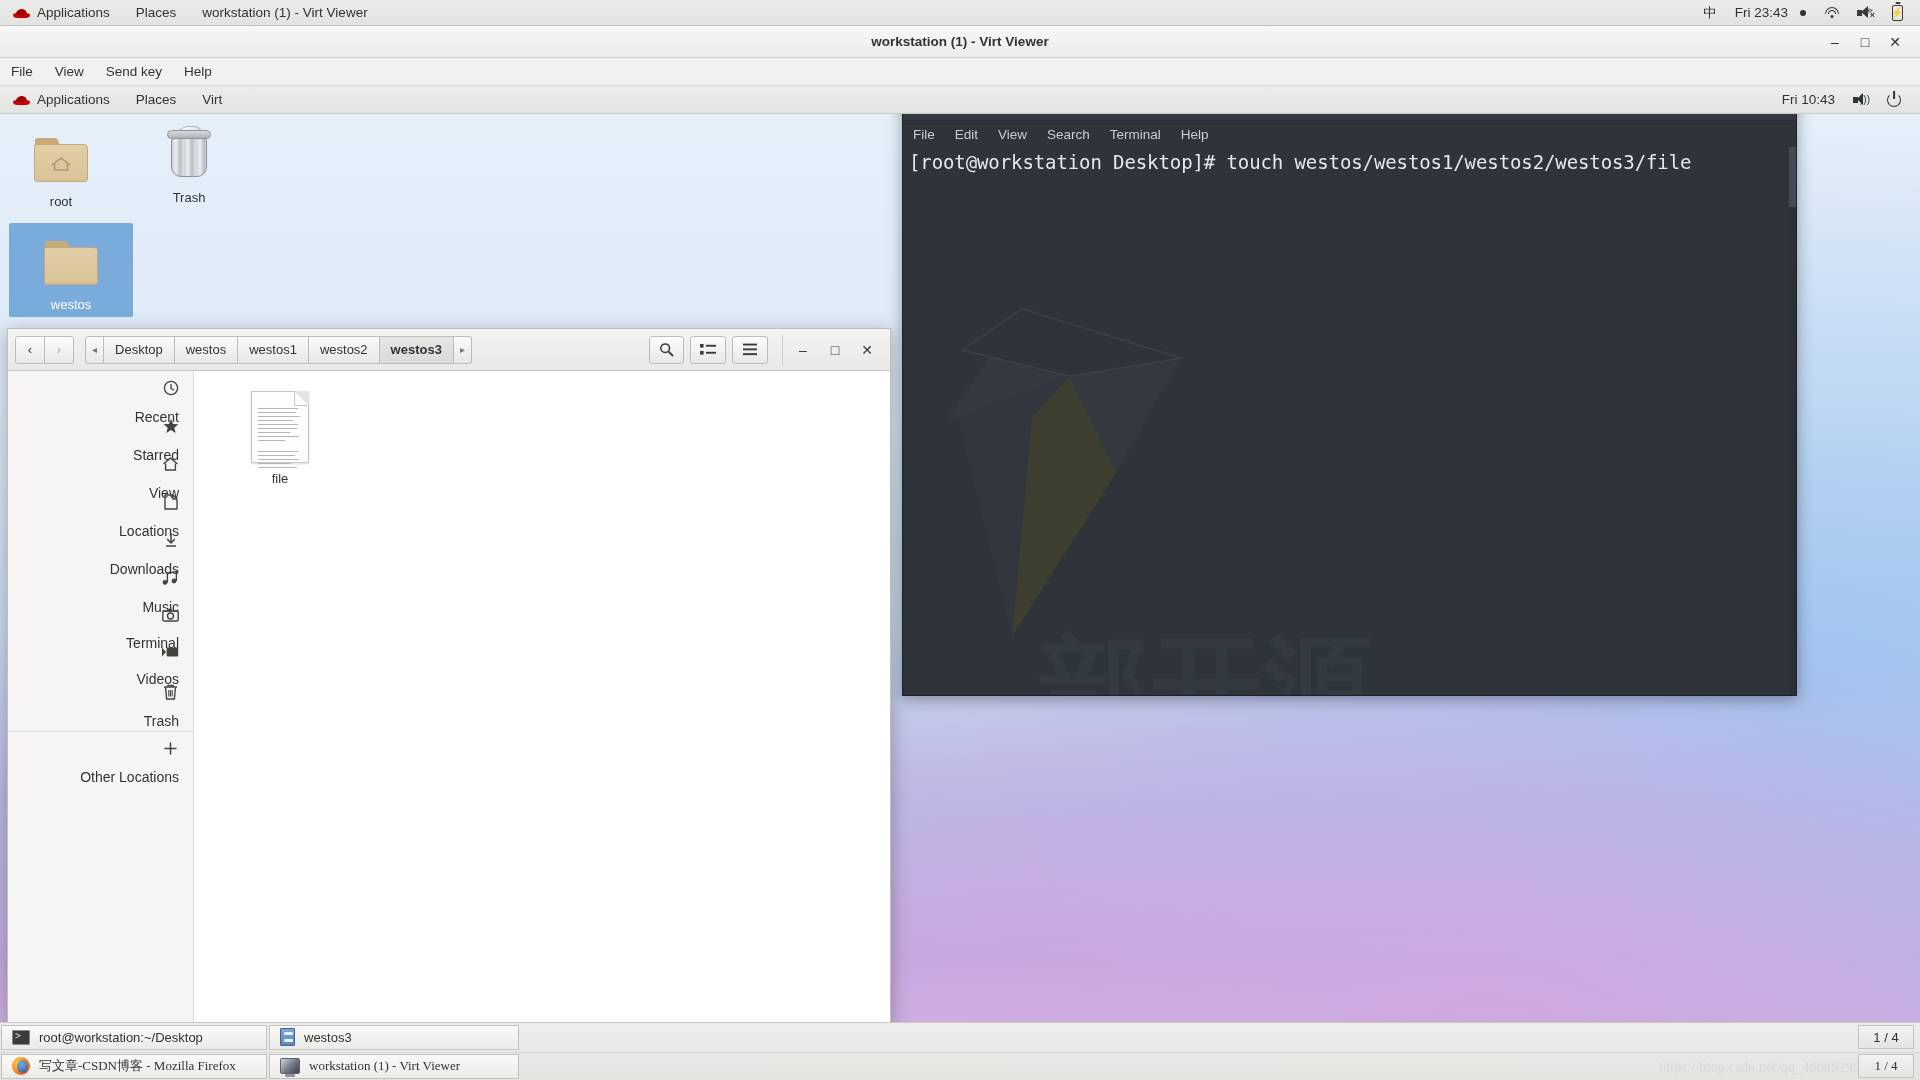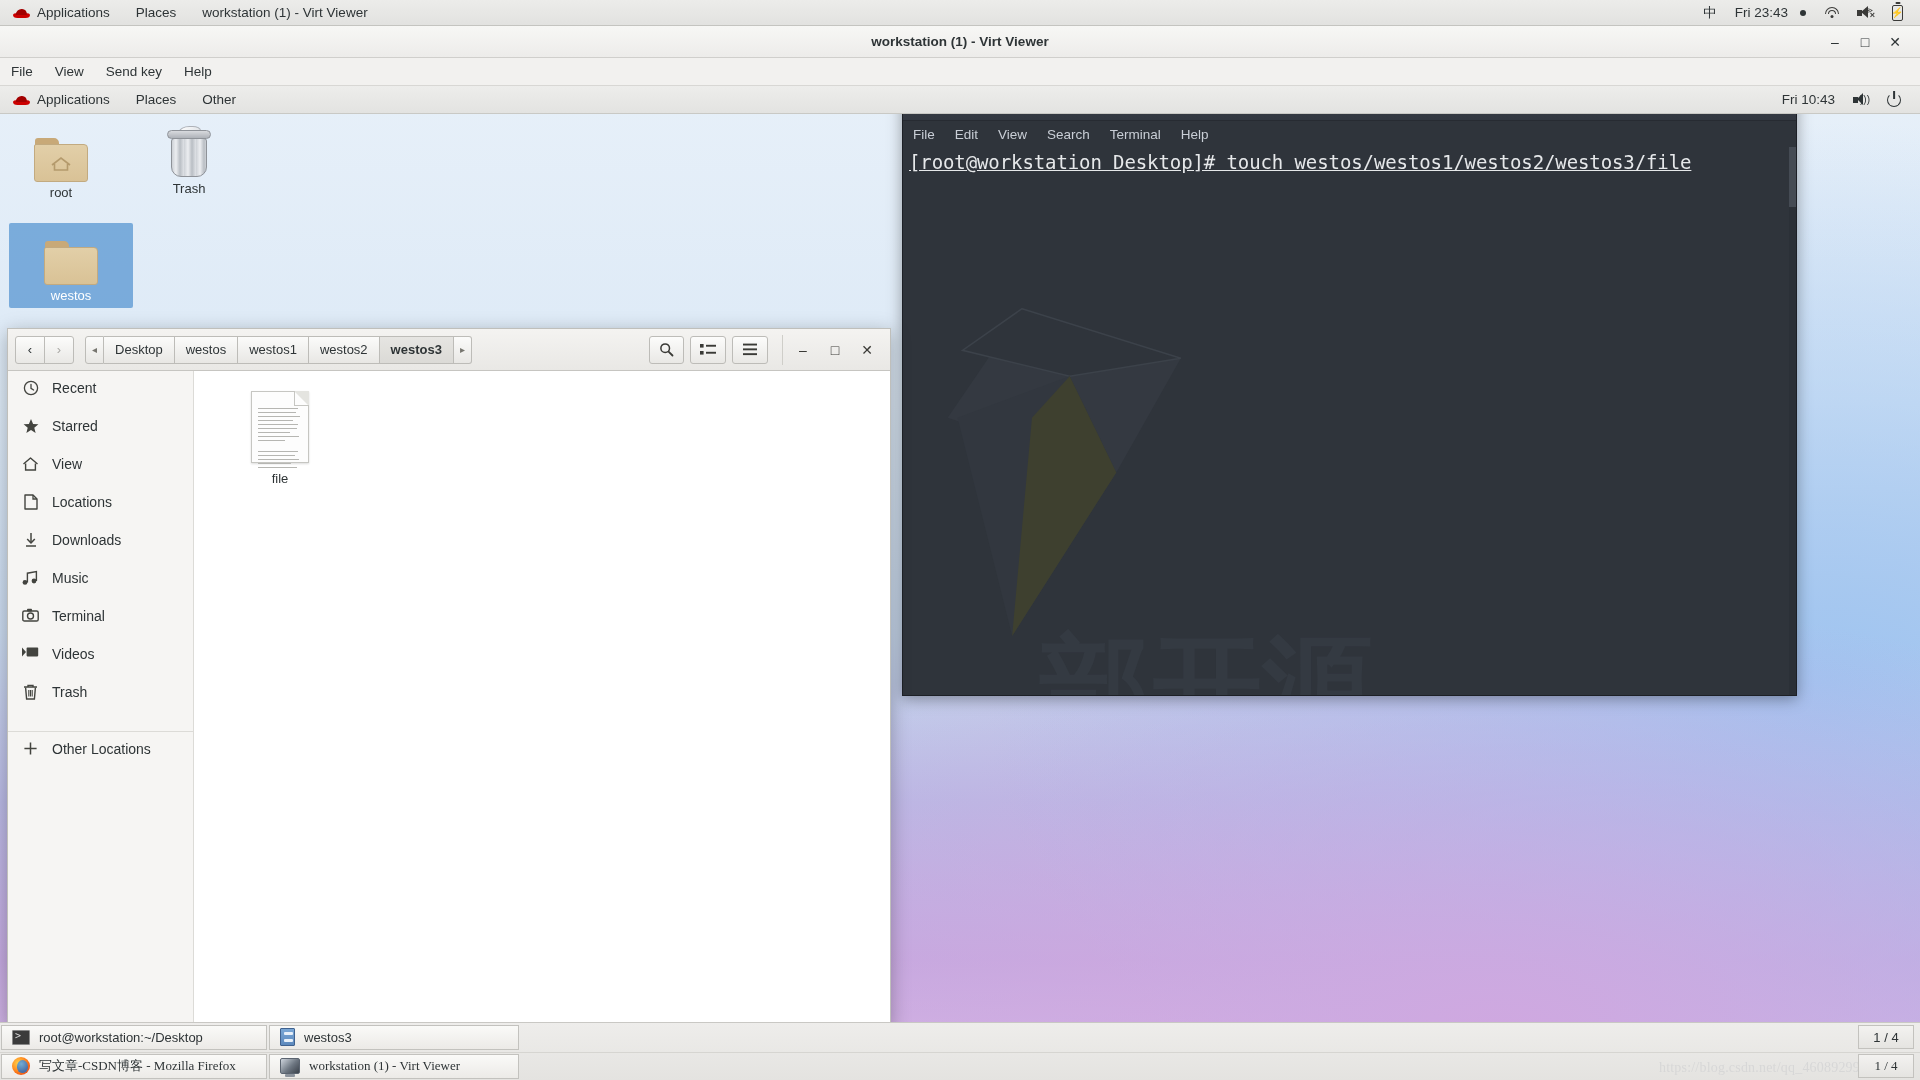--- a/index.html
+++ b/index.html
@@ -149,21 +149,21 @@
          position:relative; display:inline-block; border-top-color:transparent;}
   .pwr::after { content:''; position:absolute; left:50%; top:-3px; transform:translateX(-50%);
          width:1.8px;height:8px;background:#2e3436;}
 
   
   .desk-icon {
     position: absolute; width: 98px; text-align: center; cursor: default;
     font-size: 13px; color: #2e3436;
   }
   .desk-icon .ico { height: 56px; display:flex; align-items:flex-end; justify-content:center; }
-  .desk-icon .lbl { margin-top: 2px; display:inline-block; padding: 1px 4px; }
+  .desk-icon .lbl { margin-top: 11px; display:inline-block; padding: 1px 4px; }
   .desk-icon.selected { background: rgba(103,160,214,0.85); border-radius: 2px; padding: 6px 0 4px; }
   .desk-icon.selected .lbl { color: #ffffff; }
 
   .folder { width: 54px; height: 44px; position: relative; }
   .folder .tab {
     position:absolute; left:1px; top:0; width:24px; height:8px;
     background:#c8a978; border-radius:3px 5px 0 0;
   }
   .folder .body {
     position:absolute; left:0; top:6px; width:54px; height:38px;
@@ -222,21 +222,21 @@
     font-size: 13.5px; color: #c9ced6; background: #2f343b;
   }
   .term-menu span { padding: 0 10px; height:26px; display:flex;align-items:center; cursor:default;}
   .term-body {
     flex: 1 1 auto; position: relative; overflow: hidden;
     padding: 4px 6px 0 6px;
     font-family: "DejaVu Sans Mono", monospace;
     font-size: 19px; line-height: 1.17; color: #e6e8ea;
     letter-spacing: -0.1px;
   }
-  .term-line { white-space: pre; position: relative; z-index: 2; text-decoration: underline; }
+  .term-line { white-space: pre; position: relative; z-index: 2; }
   .cursor-block {
     display:inline-block; width: 11px; height: 19px; vertical-align: -4px;
     border: 1.5px solid #cfd3d8; background: transparent;
   }
   .term-wm {
     position:absolute; left: 0px; top: 150px; width: 100%; height: 450px;
     z-index: 1; pointer-events:none; opacity:1;
   }
   .term-scroll {
     position:absolute; right:0; top:60px; width: 7px; bottom: 0;
@@ -287,22 +287,22 @@
   .n-wbtns span {
     width: 32px; height: 30px; display:flex;align-items:center;justify-content:center;
     font-size: 14px; color:#3a3a36; cursor:default;
   }
   .n-main { flex: 1 1 auto; display:flex; min-height:0; }
   .n-side {
     flex: 0 0 186px; background: #f6f5f3; border-right: 1px solid #dcdbd7;
     padding-top: 9px; font-size: 14px; color: #2e3436;
   }
   .side-item {
-    height: 38px; display:flex; align-items:flex-start; gap: 13px;
-    padding: 0 14px; cursor:default;
+    height: 38px; display:flex; align-items:flex-end; gap: 13px;
+    padding: 0 14px; cursor:default;flex-direction:column;
   }
   .side-item .si-ico { width: 17px; display:flex; justify-content:center; color:#43443f; }
   .side-sep { height: 1px; background: #dcdbd7; margin: 9px 0; }
   .n-content { flex: 1 1 auto; background: #ffffff; padding: 18px 0 0 40px; }
   .file-item { width: 92px; text-align:center; cursor:default; }
   .file-item .fi-ico { height: 76px; display:flex;align-items:center;justify-content:center; }
   .file-item .fi-lbl { font-size: 13px; color:#2e3436; margin-top: 6px; }
   .doc-icon {
     width: 58px; height: 72px; position: relative;
     background: #fdfdfd; border: 1px solid #c6c6c2;
@@ -455,21 +455,21 @@
 
       <div class="g-panel">
         <div class="gp-item">
           <span class="redhat-logo">
             <span class="brim"></span>
               <span class="crown"></span>
           </span>
           <span>Applications</span>
         </div>
         <div class="gp-item">Places</div>
-        <div class="gp-item">Other</div>
+        <div class="gp-item">Virt</div>
         <div class="gp-right">
           <div class="gp-item">Fri 10:43</div>
           <div class="gp-item">
             <span class="spk2">
               <span class="b"></span>
                 <span class="c"></span>
                 <span class="w">)))</span>
             </span>
           </div>
           <div class="gp-item">

